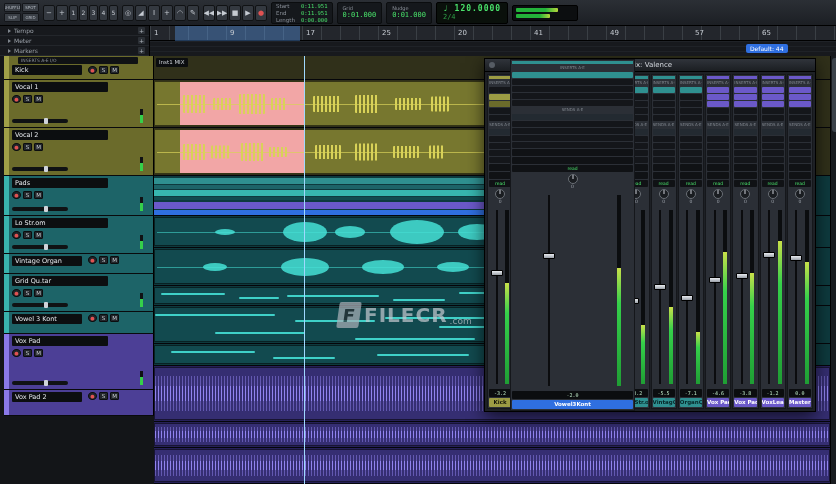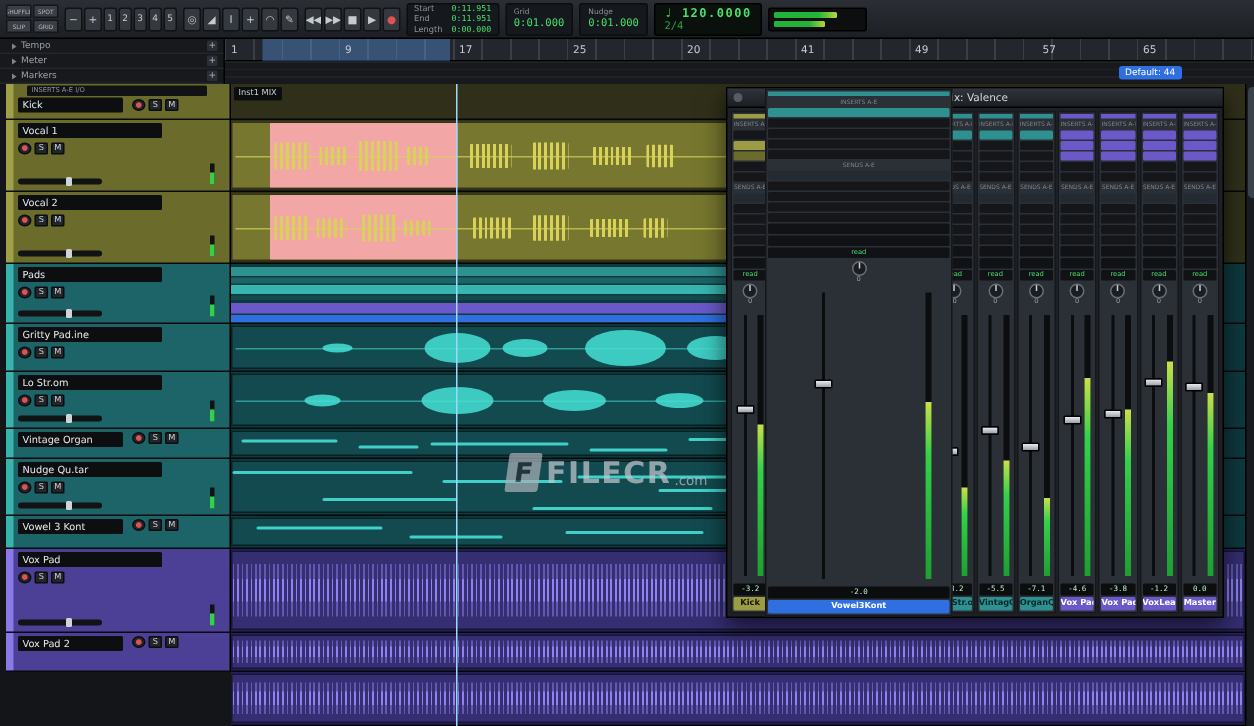--- a/index.html
+++ b/index.html
@@ -283,29 +283,20 @@
             <b>S</b>
             <b>M</b>
           </div>
         <div class="mfader">
             <i></i>
           </div>
         <div class="mmeter">
             <b></b>
           </div>
       </div>
-      <div class="thead teal tall" style="height:32px">
-        <i class="tab"></i>
-        <div class="tname">Gritty Pad.ine</div>
-        <div class="tbtns">
-            <b class="rec">●</b>
-            <b>S</b>
-            <b>M</b>
-          </div>
-      </div>
       <div class="thead teal tall" style="height:38px">
         <i class="tab"></i>
         <div class="tname">Lo Str.om</div>
         <div class="tbtns">
             <b class="rec">●</b>
             <b>S</b>
             <b>M</b>
           </div>
         <div class="mfader">
             <i></i>
@@ -318,21 +309,21 @@
         <i class="tab"></i>
         <div class="tname">Vintage Organ</div>
         <div class="tbtns">
             <b class="rec">●</b>
             <b>S</b>
             <b>M</b>
           </div>
       </div>
       <div class="thead teal tall" style="height:38px">
         <i class="tab"></i>
-        <div class="tname">Nudge Qu.tar</div>
+        <div class="tname">Grid Qu.tar</div>
         <div class="tbtns">
             <b class="rec">●</b>
             <b>S</b>
             <b>M</b>
           </div>
         <div class="mfader">
             <i></i>
           </div>
         <div class="mmeter">
             <b></b>

